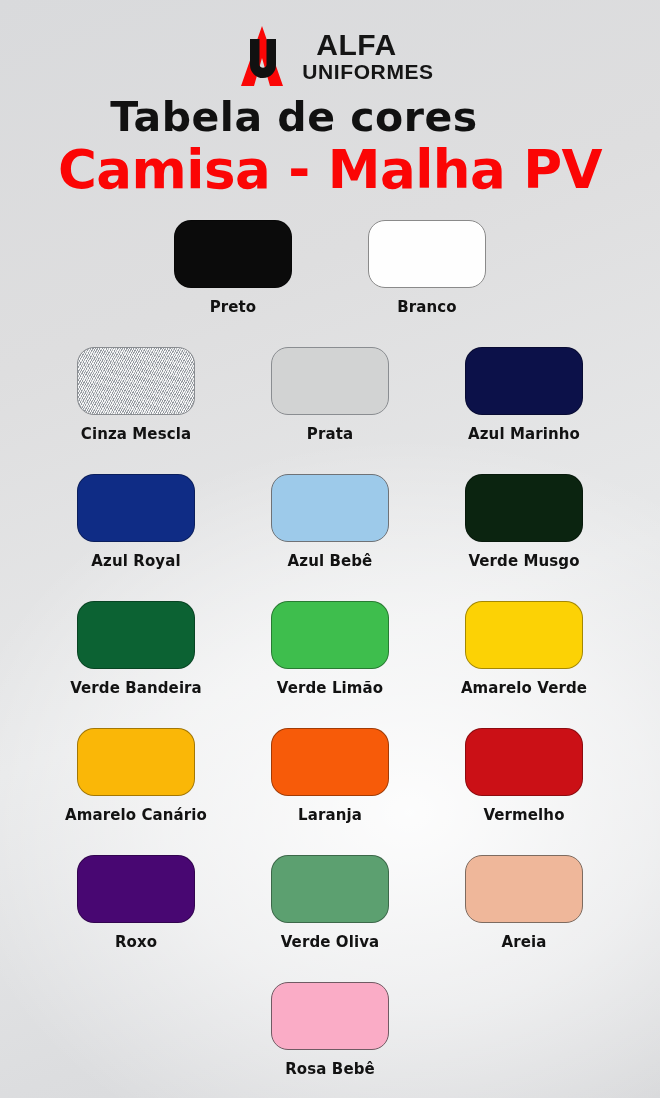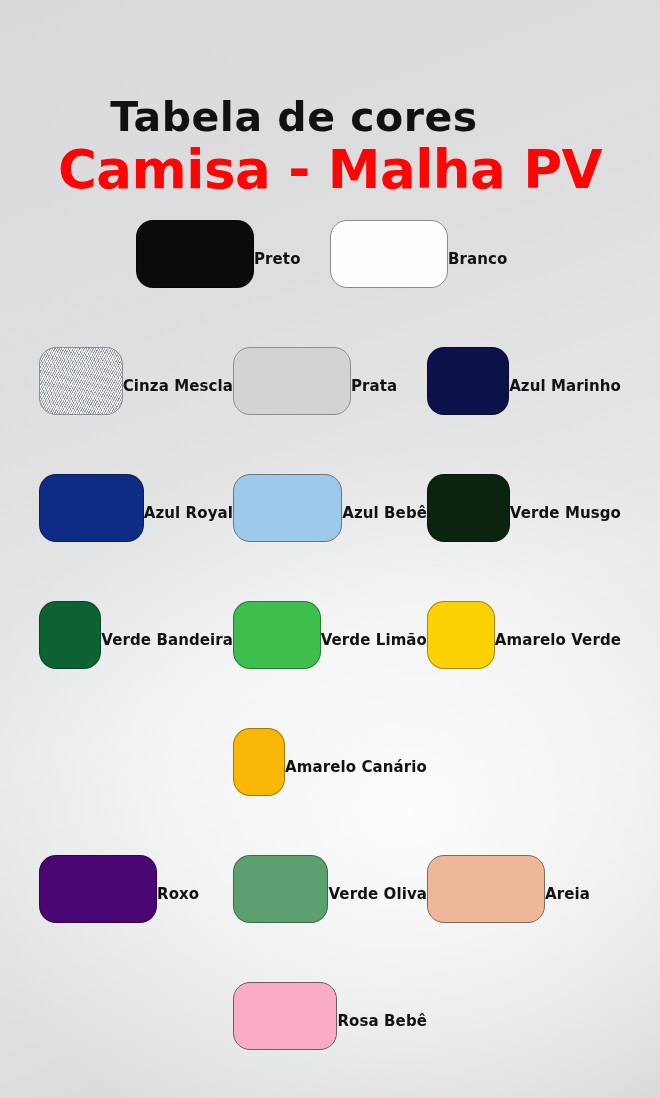--- a/index.html
+++ b/index.html
@@ -108,21 +108,21 @@
   }
   .row {
     display: flex;
     justify-content: center;
     align-items: flex-start;
     height: 127px;
   }
   .cell {
     width: 194px;
     display: flex;
-    flex-direction: row;
+    flex-direction: column;
     align-items: center;
   }
   .swatch {
     width: 118px;
     height: 68px;
     border-radius: 17px;
     box-sizing: border-box;
     border: 1px solid rgba(0,0,0,0.30);
   }
   .swatch.heather {
@@ -140,20 +140,35 @@
     text-align: center;
     letter-spacing: 0.1px;
     white-space: nowrap;
   }
 </style>
 </head>
 <body>
 
 <div id="page">
 
+  <div class="logo-row">
+
+    <div class="logo-mark">
+      <svg width="74" height="62" viewBox="0 0 74 62" aria-hidden="true">
+        <polygon points="36,1 57,61 44,61 36,33 28,61 15,61" fill="#FB0606"></polygon>
+        <path d="M24 14 L24 40 A13 13 0 0 0 50 40 L50 14 L40.5 14 L40.5 40 A3.6 3.6 0 0 1 33.5 40 L33.5 14 Z" fill="#111111"></path>
+      </svg>
+    </div>
+
+    <div class="logo-words">
+      <div class="logo-alfa">ALFA</div>
+      <div class="logo-uniformes">UNIFORMES</div>
+    </div>
+
+  </div>
 
   <div class="title-main">Tabela de cores</div>
   <div class="title-sub">Camisa - Malha PV</div>
 
   <div id="grid">
       <div class="row">
         <div class="cell">
           <div class="swatch" style="background-color: rgb(11, 11, 11); border-color: rgba(0, 0, 0, 0.3);"></div>
           <div class="label">Preto</div>
         </div>
@@ -202,20 +217,28 @@
         <div class="cell">
           <div class="swatch" style="background-color: rgb(252, 210, 5); border-color: rgba(0, 0, 0, 0.35);"></div>
           <div class="label">Amarelo Verde</div>
         </div>
       </div>
       <div class="row">
         <div class="cell">
           <div class="swatch" style="background-color: rgb(250, 183, 7); border-color: rgba(0, 0, 0, 0.35);"></div>
           <div class="label">Amarelo Canário</div>
         </div>
+        <div class="cell">
+          <div class="swatch" style="background-color: rgb(247, 91, 9); border-color: rgba(0, 0, 0, 0.35);"></div>
+          <div class="label">Laranja</div>
+        </div>
+        <div class="cell">
+          <div class="swatch" style="background-color: rgb(203, 16, 22); border-color: rgba(0, 0, 0, 0.3);"></div>
+          <div class="label">Vermelho</div>
+        </div>
       </div>
       <div class="row">
         <div class="cell">
           <div class="swatch" style="background-color: rgb(72, 7, 114); border-color: rgba(0, 0, 0, 0.3);"></div>
           <div class="label">Roxo</div>
         </div>
         <div class="cell">
           <div class="swatch" style="background-color: rgb(92, 160, 112); border-color: rgba(0, 0, 0, 0.35);"></div>
           <div class="label">Verde Oliva</div>
         </div>

